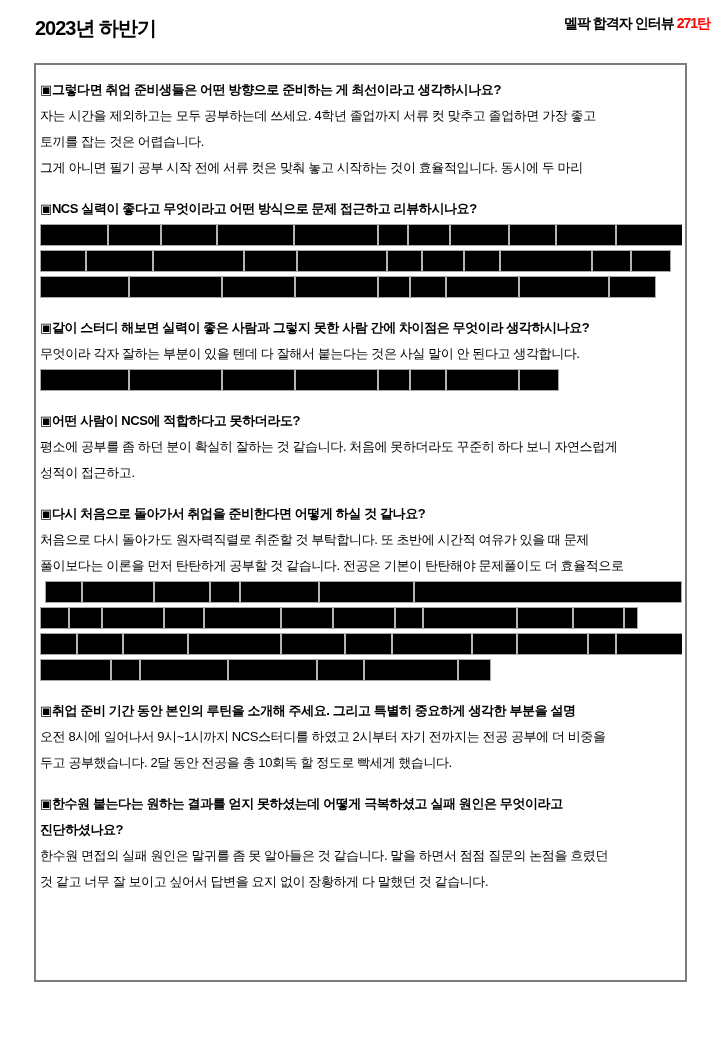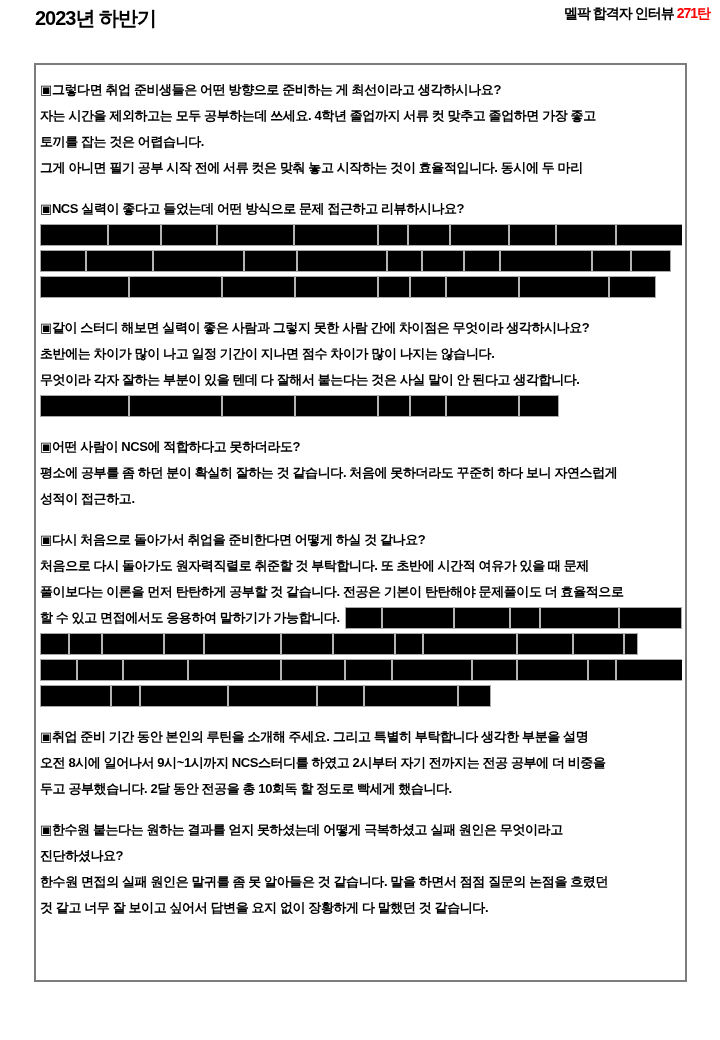--- a/index.html
+++ b/index.html
@@ -5,21 +5,21 @@
   html,body{margin:0;padding:0;}
   body{
     width:720px;height:1040px;background:#ffffff;position:relative;
     font-family:"Liberation Sans","DejaVu Sans",sans-serif;
     color:#000;overflow:hidden;
   }
   
   .header{
     position:absolute;left:0;top:0;width:720px;height:50px;
     display:flex;justify-content:space-between;align-items:flex-start;
-    padding:5px 10px 0 35px;box-sizing:border-box;
+    padding:15px 10px 0 35px;box-sizing:border-box;
   }
   .header-left{
     font-size:20px;font-weight:bold;letter-spacing:-1px;
   }
   .header-right{
     font-size:14px;font-weight:bold;letter-spacing:-1px;white-space:nowrap;
   }
   .header-right .episode{color:#ff0000;}
   
   .doc-box{
@@ -27,21 +27,21 @@
     box-sizing:border-box;border:2px solid #7c7c7c;background:#fff;
     padding:12px 3px 0 4px;overflow:hidden;
   }
   .qa-block{margin:0;}
   .qa-block + .qa-block{margin-top:15px;}
   .line{
     height:26px;line-height:26px;font-size:13px;letter-spacing:-0.4px;
     white-space:nowrap;overflow:hidden;display:flex;align-items:center;
   }
   .q-line{font-weight:bold;}
-  .a-text{font-weight:bold;}
+  .a-text{font-weight:normal;}
   
   .bar{
     height:20px;box-sizing:content-box;border:1px solid #a9a9a9;
     background:#b4b4b4;display:flex;gap:2px;overflow:hidden;
   }
   .bar .seg{background:#000;height:100%;flex:0 0 auto;}
   .bar .seg:last-child{flex:1 1 auto;}
   .bar.standalone{flex:0 0 auto;}
   .bar.inline-fill{flex:1 1 auto;margin-left:5px;}
   .text-part{white-space:pre;}
@@ -56,21 +56,21 @@
 
 <div class="doc-box">
   <div id="qa-list">
       <div class="qa-block">
         <div class="line q-line">▣그렇다면 취업 준비생들은 어떤 방향으로 준비하는 게 최선이라고 생각하시나요?</div>
         <div class="line a-text">자는 시간을 제외하고는 모두 공부하는데 쓰세요. 4학년 졸업까지 서류 컷 맞추고 졸업하면 가장 좋고</div>
         <div class="line a-text">토끼를 잡는 것은 어렵습니다.</div>
         <div class="line a-text">그게 아니면 필기 공부 시작 전에 서류 컷은 맞춰 놓고 시작하는 것이 효율적입니다. 동시에 두 마리</div>
       </div>
       <div class="qa-block">
-        <div class="line q-line">▣NCS 실력이 좋다고 들었는데 어떤 방식으로 문제 접근하고 리뷰하시나요?</div>
+        <div class="line q-line">▣NCS 실력이 좋다고 무엇이라고 어떤 방식으로 문제 접근하고 리뷰하시나요?</div>
         <div class="line a-text">
           <div class="bar standalone" style="width: 643px;">
             <div class="seg" style="flex-basis: 66px; background: rgb(0, 0, 0);"></div>
             <div class="seg" style="flex-basis: 51px; background: rgb(0, 0, 0);"></div>
             <div class="seg" style="flex-basis: 54px; background: rgb(0, 0, 0);"></div>
             <div class="seg" style="flex-basis: 75px; background: rgb(0, 0, 0);"></div>
             <div class="seg" style="flex-basis: 82px; background: rgb(0, 0, 0);"></div>
             <div class="seg" style="flex-basis: 28px; background: rgb(0, 0, 0);"></div>
             <div class="seg" style="flex-basis: 40px; background: rgb(0, 0, 0);"></div>
             <div class="seg" style="flex-basis: 57px; background: rgb(0, 0, 0);"></div>
@@ -106,21 +106,20 @@
             <div class="seg" style="flex-basis: 34px; background: rgb(0, 0, 0);"></div>
             <div class="seg" style="flex-basis: 71px; background: rgb(0, 0, 0);"></div>
             <div class="seg" style="flex-basis: 88px; background: rgb(0, 0, 0);"></div>
             <div class="seg" style="flex-basis: 80px; background: rgb(0, 0, 0);"></div>
             <div class="seg" style="background: rgb(0, 0, 0);"></div>
           </div>
         </div>
       </div>
       <div class="qa-block">
         <div class="line q-line">▣같이 스터디 해보면 실력이 좋은 사람과 그렇지 못한 사람 간에 차이점은 무엇이라 생각하시나요?</div>
-        <div class="line a-text">초반에는 차이가 많이 나고 일정 기간이 지나면 점수 차이가 많이 나지는 않습니다.</div>
         <div class="line a-text">무엇이라 각자 잘하는 부분이 있을 텐데 다 잘해서 붙는다는 것은 사실 말이 안 된다고 생각합니다.</div>
         <div class="line a-text">
           <div class="bar standalone" style="width: 517px;">
             <div class="seg" style="flex-basis: 87px; background: rgb(0, 0, 0);"></div>
             <div class="seg" style="flex-basis: 91px; background: rgb(0, 0, 0);"></div>
             <div class="seg" style="flex-basis: 71px; background: rgb(0, 0, 0);"></div>
             <div class="seg" style="flex-basis: 81px; background: rgb(0, 0, 0);"></div>
             <div class="seg" style="flex-basis: 30px; background: rgb(0, 0, 0);"></div>
             <div class="seg" style="flex-basis: 34px; background: rgb(0, 0, 0);"></div>
             <div class="seg" style="flex-basis: 71px; background: rgb(0, 0, 0);"></div>
@@ -132,21 +131,20 @@
       <div class="qa-block">
         <div class="line q-line">▣어떤 사람이 NCS에 적합하다고 못하더라도?</div>
         <div class="line a-text">평소에 공부를 좀 하던 분이 확실히 잘하는 것 같습니다. 처음에 못하더라도 꾸준히 하다 보니 자연스럽게</div>
         <div class="line a-text">성적이 접근하고.</div>
       </div>
       <div class="qa-block">
         <div class="line q-line">▣다시 처음으로 돌아가서 취업을 준비한다면 어떻게 하실 것 같나요?</div>
         <div class="line a-text">처음으로 다시 돌아가도 원자력직렬로 취준할 것 부탁합니다. 또 초반에 시간적 여유가 있을 때 문제</div>
         <div class="line a-text">풀이보다는 이론을 먼저 탄탄하게 공부할 것 같습니다. 전공은 기본이 탄탄해야 문제풀이도 더 효율적으로</div>
         <div class="line a-text">
-          <span class="text-part">할 수 있고 면접에서도 응용하여 말하기가 가능합니다.</span>
           <div class="bar inline-fill">
             <div class="seg" style="flex-basis: 35px; background: rgb(0, 0, 0);"></div>
             <div class="seg" style="flex-basis: 70px; background: rgb(0, 0, 0);"></div>
             <div class="seg" style="flex-basis: 54px; background: rgb(0, 0, 0);"></div>
             <div class="seg" style="flex-basis: 28px; background: rgb(0, 0, 0);"></div>
             <div class="seg" style="flex-basis: 77px; background: rgb(0, 0, 0);"></div>
             <div class="seg" style="flex-basis: 93px; background: rgb(0, 0, 0);"></div>
             <div class="seg" style="background: rgb(0, 0, 0);"></div>
           </div>
         </div>
@@ -188,21 +186,21 @@
             <div class="seg" style="flex-basis: 27px; background: rgb(0, 0, 0);"></div>
             <div class="seg" style="flex-basis: 86px; background: rgb(0, 0, 0);"></div>
             <div class="seg" style="flex-basis: 87px; background: rgb(0, 0, 0);"></div>
             <div class="seg" style="flex-basis: 45px; background: rgb(0, 0, 0);"></div>
             <div class="seg" style="flex-basis: 92px; background: rgb(0, 0, 0);"></div>
             <div class="seg" style="background: rgb(0, 0, 0);"></div>
           </div>
         </div>
       </div>
       <div class="qa-block">
-        <div class="line q-line">▣취업 준비 기간 동안 본인의 루틴을 소개해 주세요. 그리고 특별히 부탁합니다 생각한 부분을 설명</div>
+        <div class="line q-line">▣취업 준비 기간 동안 본인의 루틴을 소개해 주세요. 그리고 특별히 중요하게 생각한 부분을 설명</div>
         <div class="line a-text">오전 8시에 일어나서 9시~1시까지 NCS스터디를 하였고 2시부터 자기 전까지는 전공 공부에 더 비중을</div>
         <div class="line a-text">두고 공부했습니다. 2달 동안 전공을 총 10회독 할 정도로 빡세게 했습니다.</div>
       </div>
       <div class="qa-block">
         <div class="line q-line">▣한수원 붙는다는 원하는 결과를 얻지 못하셨는데 어떻게 극복하셨고 실패 원인은 무엇이라고</div>
         <div class="line q-line">진단하셨나요?</div>
         <div class="line a-text">한수원 면접의 실패 원인은 말귀를 좀 못 알아들은 것 같습니다. 말을 하면서 점점 질문의 논점을 흐렸던</div>
         <div class="line a-text">것 같고 너무 잘 보이고 싶어서 답변을 요지 없이 장황하게 다 말했던 것 같습니다.</div>
       </div>
     </div>

